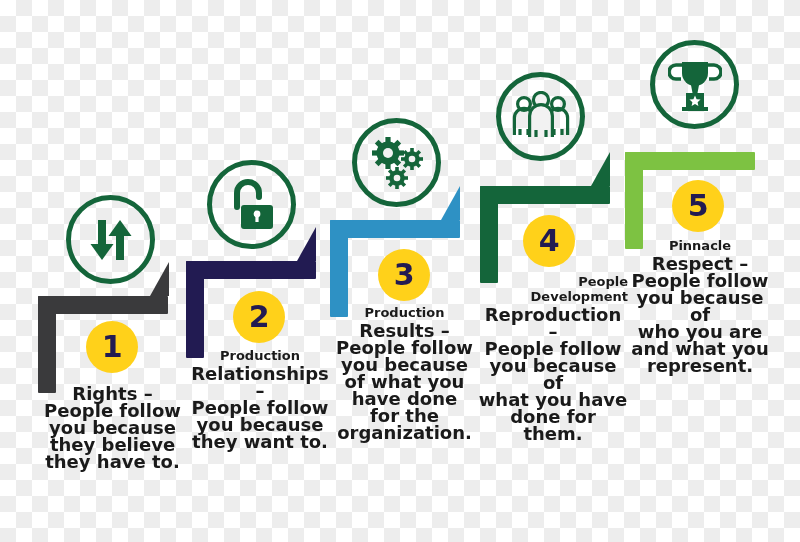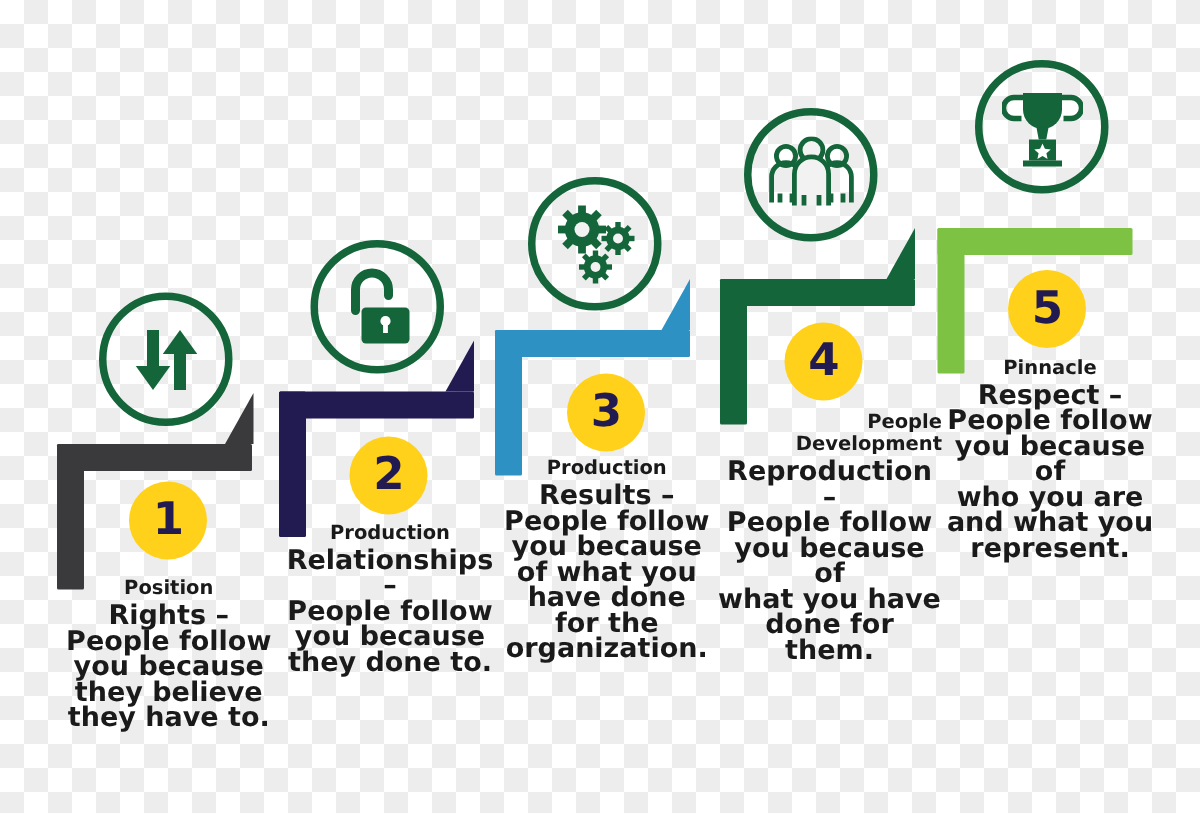--- a/index.html
+++ b/index.html
@@ -132,21 +132,20 @@
           </g>
         </svg>
       </span>
     </div>
 
     <div class="num-badge" style="left:86px; top:321px; width:52px; height:52px; background:#FFD11A; color:#221B52;">
       <span>1</span>
     </div>
 
     <div class="caption" style="left:40px; top:385px; width:145px;">
-      <span class="caption-title">Position</span>
       <span class="caption-body">Rights –
 People follow
 you because
 they believe
 they have to.</span>
     </div>
   </div>
 
   <div class="step">
 
@@ -171,21 +170,21 @@
 
     <div class="num-badge" style="left:233px; top:291px; width:52px; height:52px; background:#FFD11A; color:#221B52;">
       <span>2</span>
     </div>
 
     <div class="caption" style="left:185px; top:348px; width:150px;">
       <span class="caption-title">Production</span>
       <span class="caption-body">Relationships –
 People follow
 you because
-they done to.</span>
+they want to.</span>
     </div>
   </div>
 
   <div class="step">
 
     <div class="riser-h" style="left:330px; top:220px; width:130px; height:18px; background:#2E91C4;"></div>
     <div class="riser-v" style="left:330px; top:220px; width:18px; height:97px; background:#2E91C4;"></div>
     <div class="shadow-tri" style="left:441px; top:186px; border-left:19px solid transparent; border-bottom:34px solid #2E91C4;"></div>
 
     <div class="icon-circle" style="left:352px; top:118px; width:89px; height:89px; border:5px solid #14653A;">

